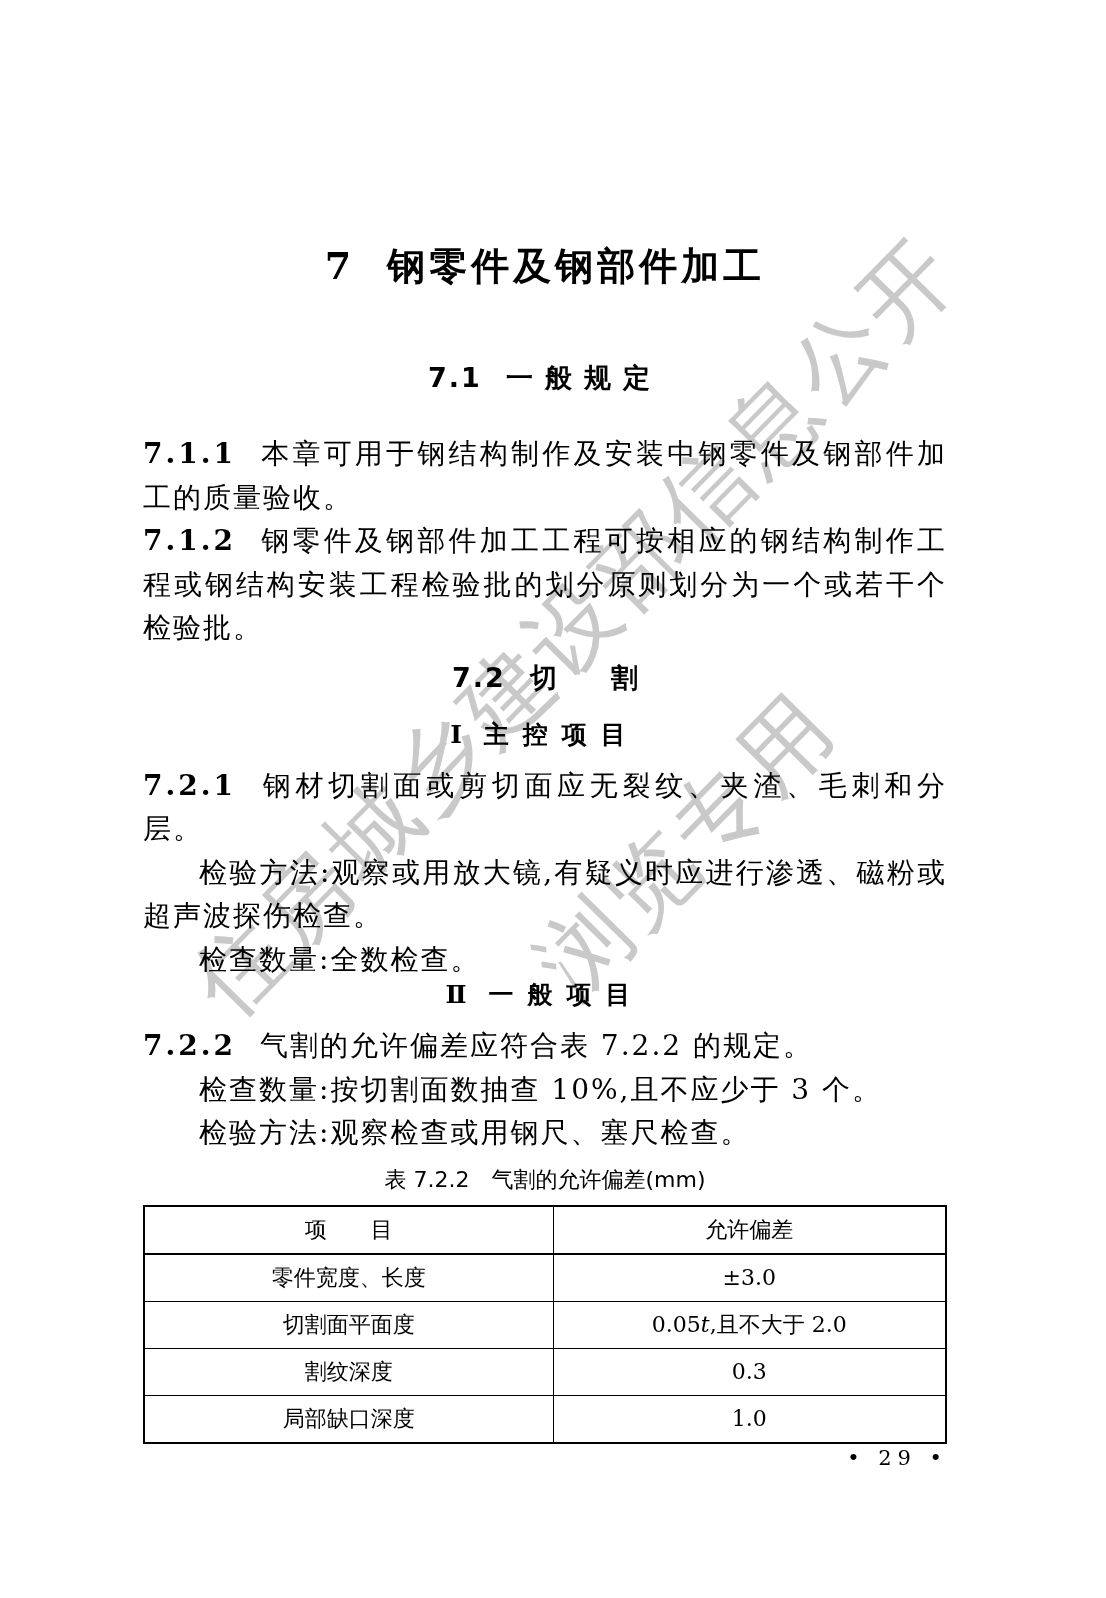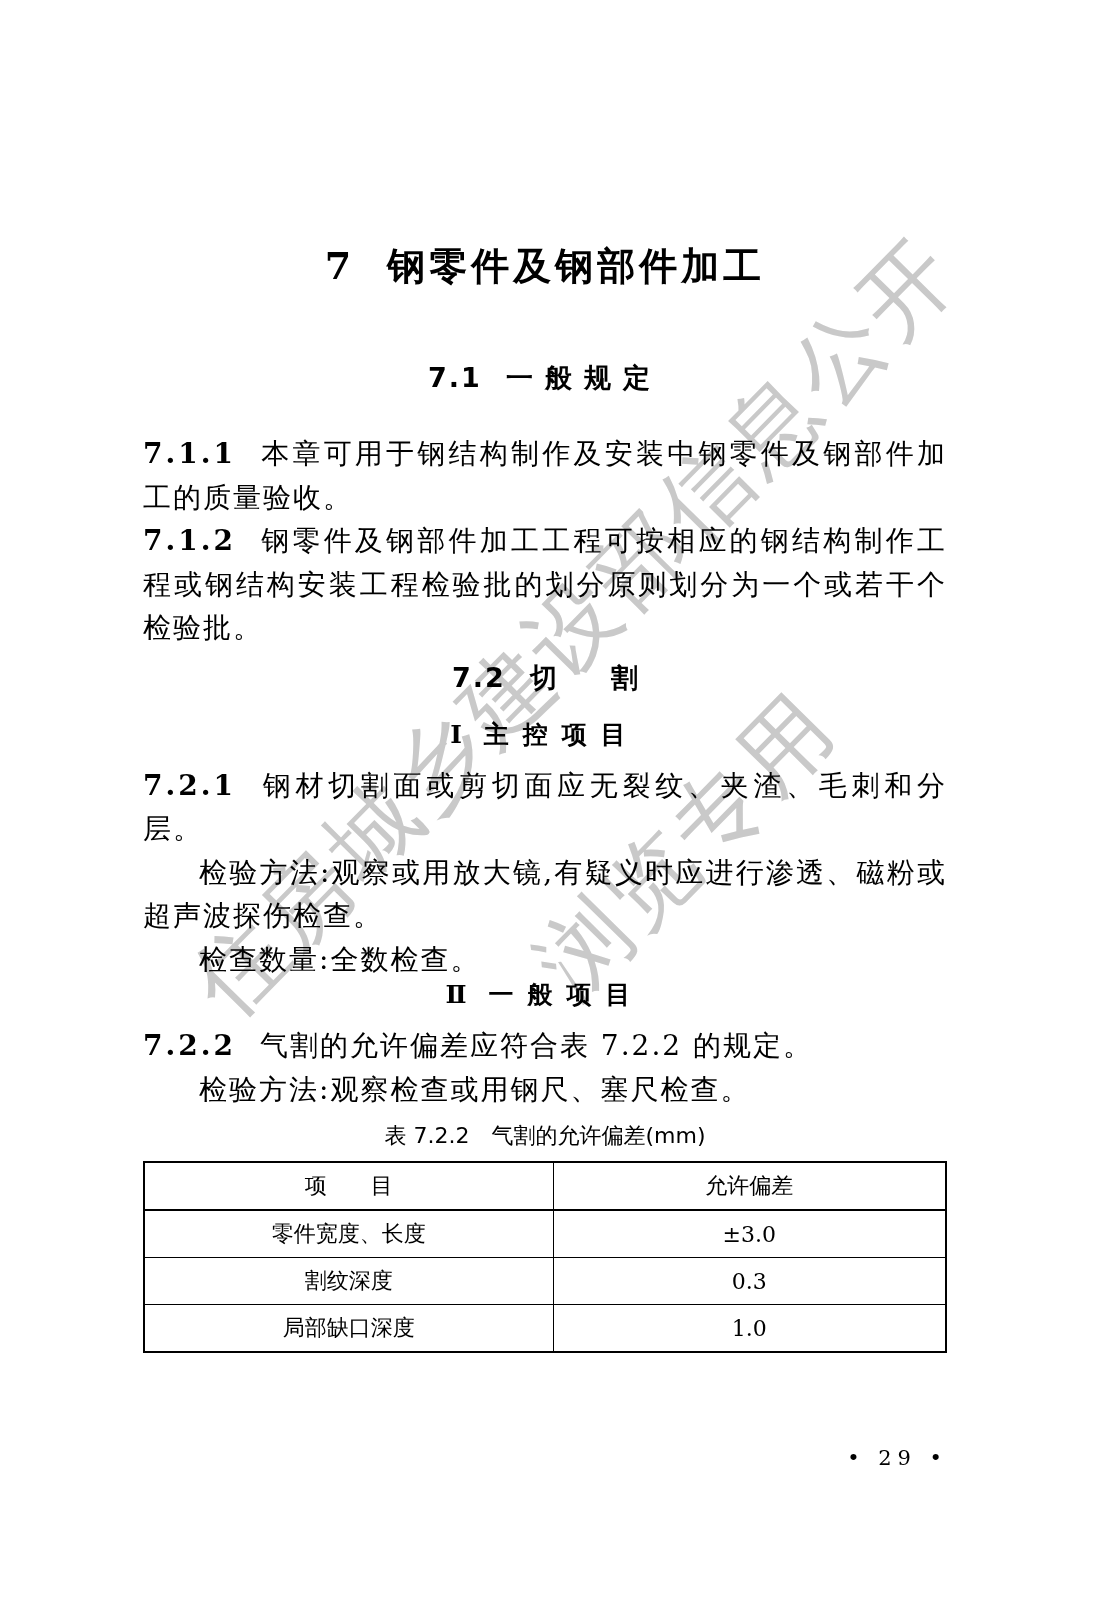--- a/index.html
+++ b/index.html
@@ -148,40 +148,45 @@
   <p class="para clause mt-p2"><span class="cnum">7.2.1</span><span>钢材切割面或剪切面应无裂纹、夹渣、毛刺和分层。</span></p>
 
   <p class="para indent mt-p0">检验方法:观察或用放大镜,有疑义时应进行渗透、磁粉或超声波探伤检查。</p>
 
   <p class="para indent mt-p0">检查数量:全数检查。</p>
 
   <h3 class="sub-heading sh-2"><span class="roman">Ⅱ</span><span class="sub-title">一般项目</span></h3>
 
   <p class="para clause mt-p2"><span class="cnum">7.2.2</span><span>气割的允许偏差应符合表 7.2.2 的规定。</span></p>
 
+  <p class="para indent mt-p0">检查数量:按切割面数抽查 10%,且不应少于 3 个。</p>
 
   <p class="para indent mt-p0">检验方法:观察检查或用钢尺、塞尺检查。</p>
 
   <div class="tbl-caption">表 7.2.2　气割的允许偏差(mm)</div>
 
   <table class="dev-table">
     <colgroup>
         <col class="c-item">
         <col class="c-val">
       </colgroup>
     <tbody>
         <tr>
       <th>项　　目</th>
       <th>允许偏差</th>
     </tr>
     <tr>
       <td>零件宽度、长度</td>
       <td>±3.0</td>
     </tr>
     <tr>
+      <td>切割面平面度</td>
+      <td>0.05<i>t</i>,且不大于 2.0</td>
+    </tr>
+    <tr>
       <td>割纹深度</td>
       <td>0.3</td>
     </tr>
     <tr>
       <td>局部缺口深度</td>
       <td>1.0</td>
     </tr>
   </tbody>
     </table>
 

